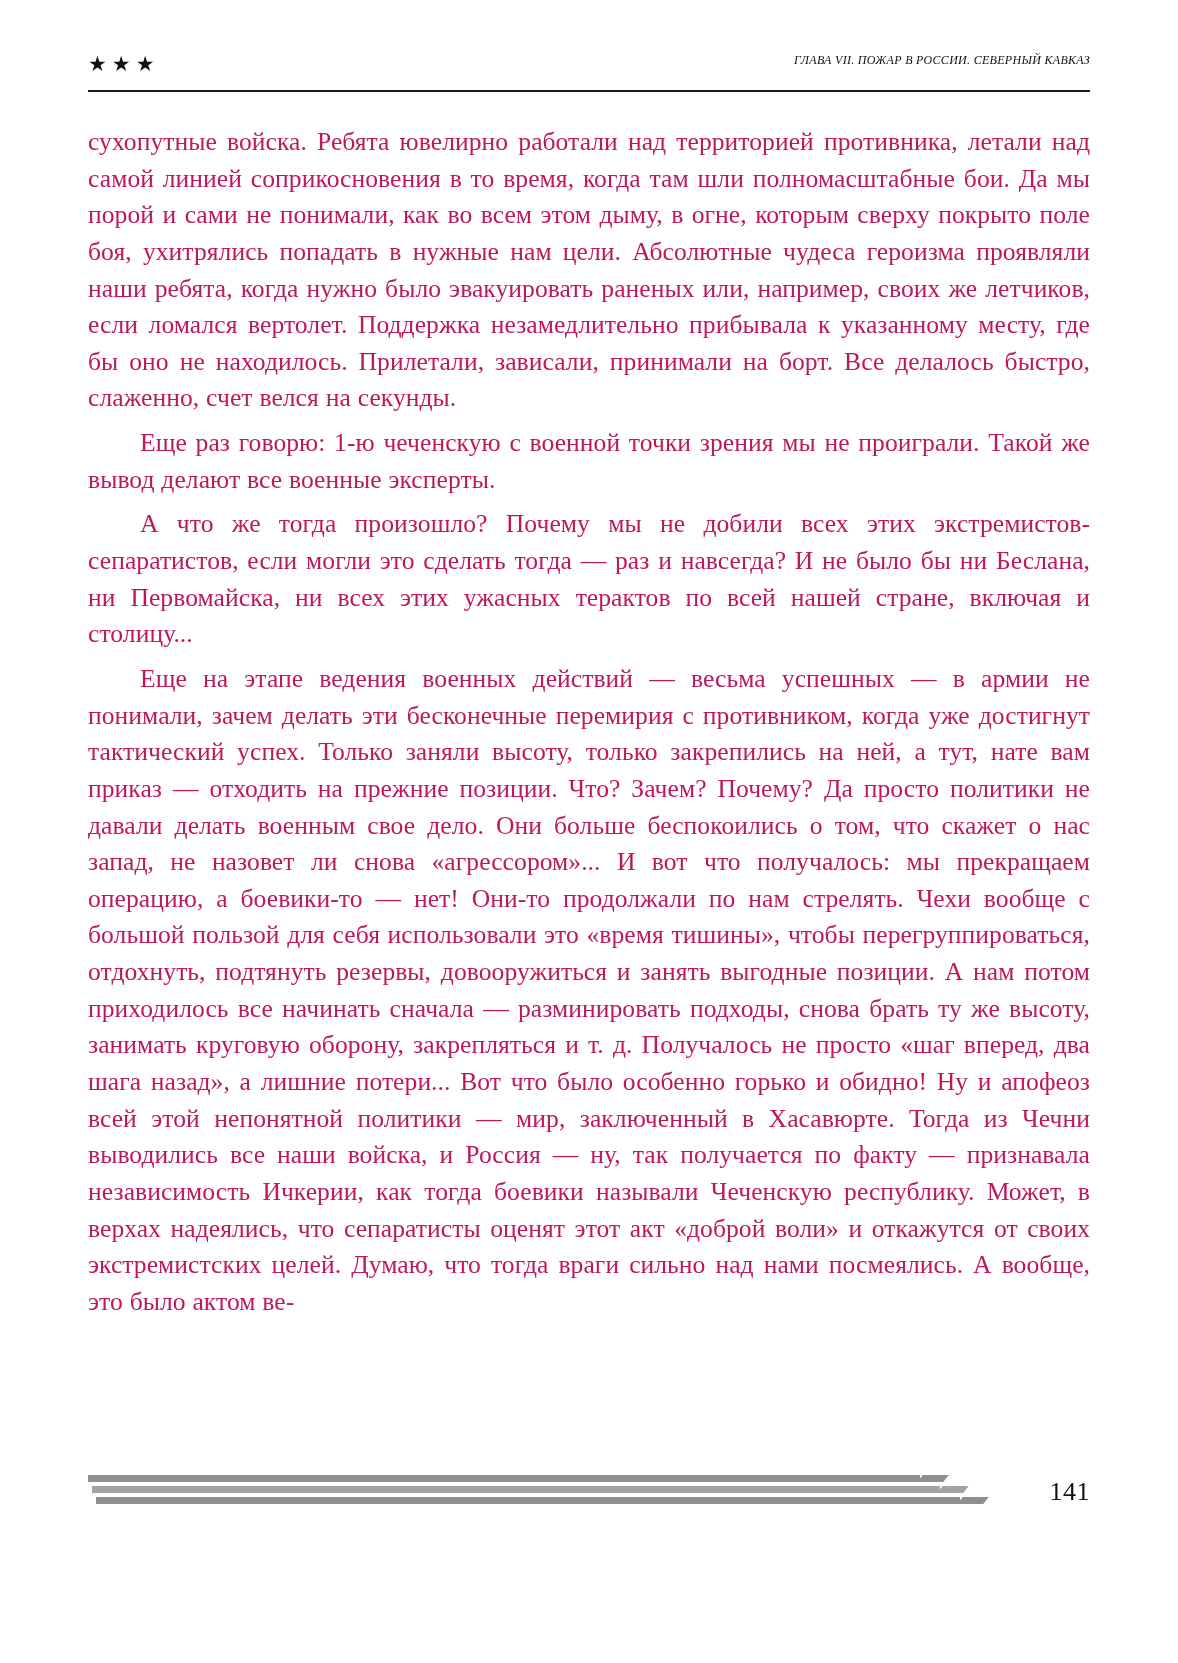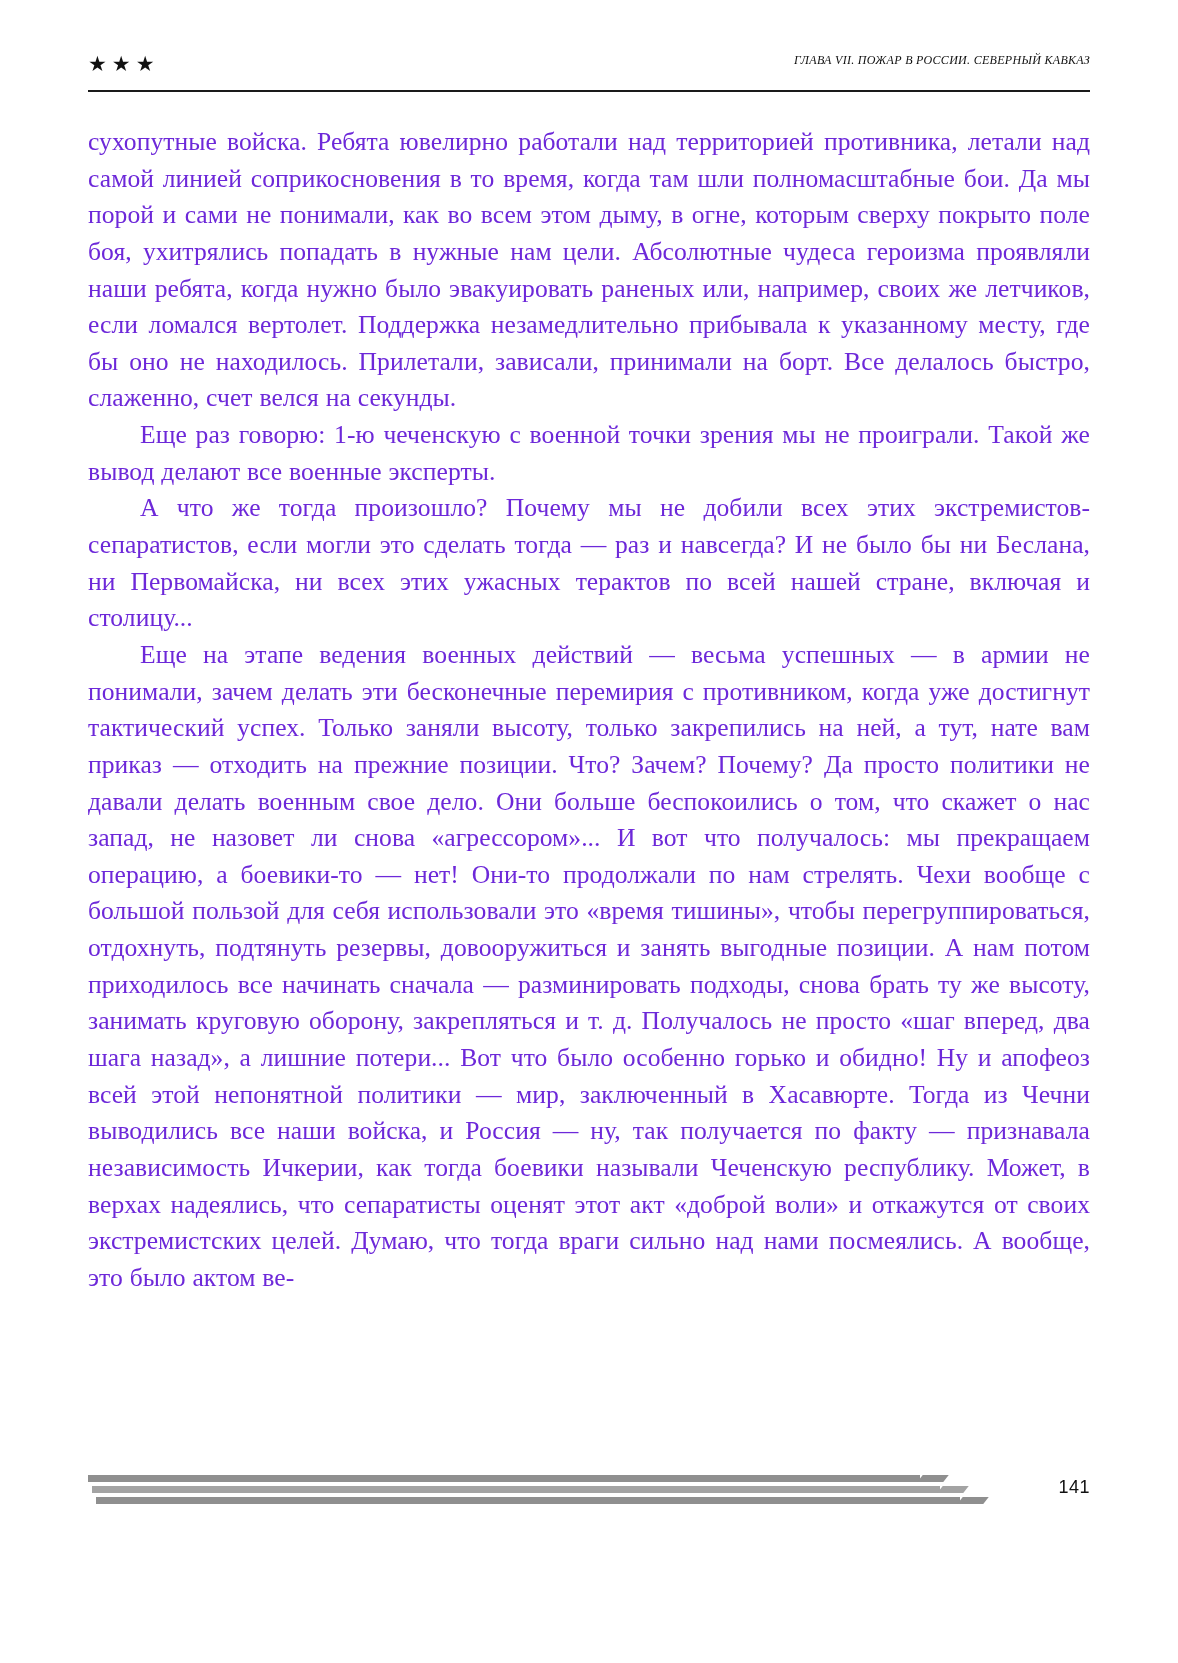--- a/index.html
+++ b/index.html
@@ -65,28 +65,28 @@
     width: 1002px;
   }
   .content p {
     margin: 0;
     font-size: 25.6px;
     line-height: 1.432;
     text-align: justify;
     text-justify: inter-word;
     letter-spacing: 0.05px;
     word-spacing: 0.4px;
-    color: #6d28d9;
+    color: #be185d;
     hyphens: manual;
   }
   .content p.indent {
     text-indent: 52px;
   }
   .content p + p {
-    margin-top: 0;
+    margin-top: 8px;
   }
 
   
   .footer {
     position: absolute;
     left: 88px;
     right: 88px;
     bottom: 128px;
     height: 60px;
   }
@@ -106,22 +106,22 @@
   .bar.b2 { left: 4px;  right: 150px; top: 11px; background: #a3a3a3; }
   .bar.b3 { left: 8px;  right: 130px; top: 22px; background: #8f8f8f; }
   .bar.tip1 { width: 26px; right: 144px; top: 0px;  background: #8f8f8f; transform: skewX(-38deg); }
   .bar.tip2 { width: 26px; right: 124px; top: 11px; background: #a3a3a3; transform: skewX(-38deg); }
   .bar.tip3 { width: 26px; right: 104px; top: 22px; background: #8f8f8f; transform: skewX(-38deg); }
 
   .page-number {
     position: absolute;
     right: 0;
     top: 2px;
-    font-size: 18px;
-    font-family: Liberation Sans, sans-serif;
+    font-size: 26px;
+    font-family: Liberation Serif, serif;
     color: #111;
     letter-spacing: 0.5px;
   }
 </style>
 </head>
 <body>
 
 <div class="page">
 
   <div class="header">

